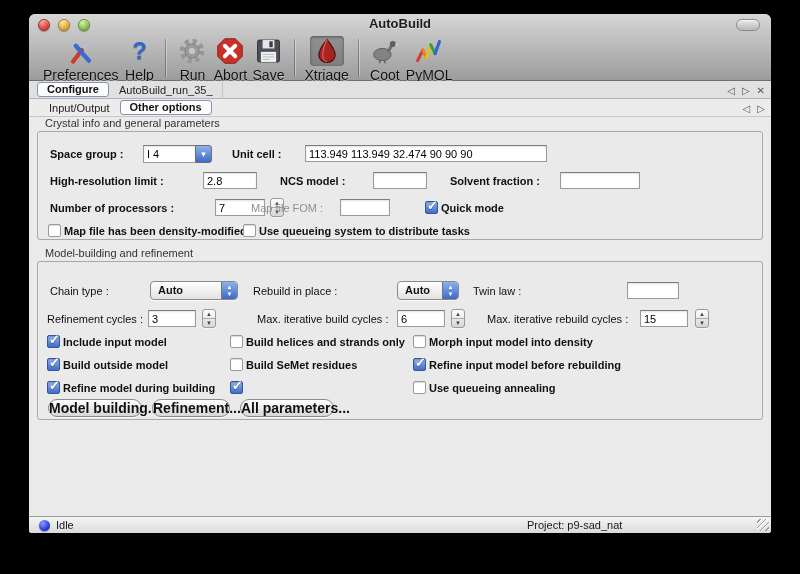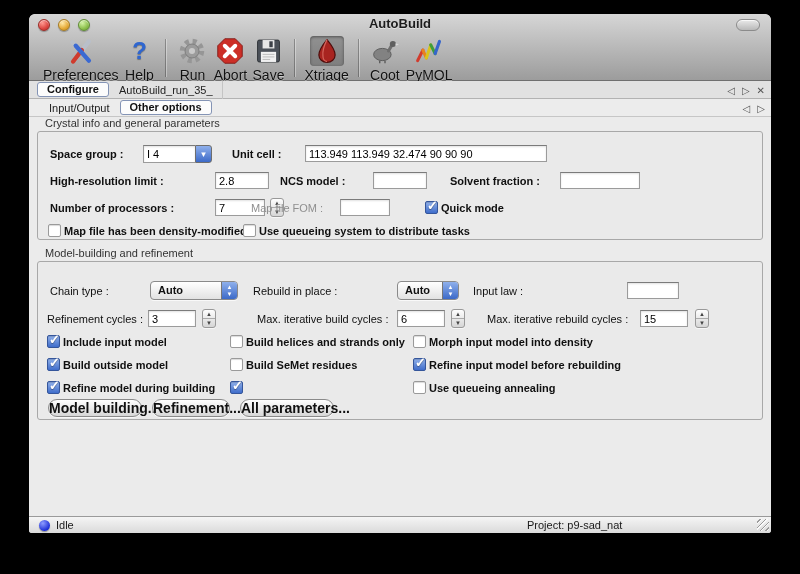--- a/index.html
+++ b/index.html
@@ -258,21 +258,21 @@
 
     <div class="flabel bold" style="left:21px; top:28px;">Space group :</div>
     <div class="combo" style="left:114px; top:28px;">
       <input class="tfield" value="I 4" style="">
       <div class="combo-btn">▾</div>
     </div>
     <div class="flabel bold" style="left:203px; top:28px;">Unit cell :</div>
     <input class="tfield" style="left: 276px; top: 28px; width: 242px;" value="113.949 113.949 32.474 90 90 90">
 
     <div class="flabel bold" style="left:21px; top:55px;">High-resolution limit :</div>
-    <input class="tfield" style="left: 174px; top: 55px; width: 54px; margin-left: 12px;" value="2.8">
+    <input class="tfield" style="left: 174px; top: 55px; width: 54px;" value="2.8">
     <div class="flabel bold" style="left:251px; top:55px;">NCS model :</div>
     <input class="tfield" style="left: 344px; top: 55px; width: 54px;" value="">
     <div class="flabel bold" style="left:421px; top:55px;">Solvent fraction :</div>
     <input class="tfield" style="left: 531px; top: 55px; width: 80px;" value="">
 
     <div class="flabel bold" style="left:21px; top:82px;">Number of processors :</div>
     <input class="tfield" style="left: 186px; top: 82px; width: 50px;" value="7">
     <div class="spinner" style="left:241px; top:81px;">
       <div class="spin-up">▲</div>
       <div class="spin-dn">▼</div>
@@ -300,21 +300,21 @@
         </div>
     </div>
     <div class="flabel" style="left:224px; top:165px;">Rebuild in place :</div>
     <div class="popup" style="left:368px; top:164px; width:62px;">
       <div class="pop-label">Auto</div>
       <div class="pop-stepper">
           <span>▲</span>
           <span>▼</span>
         </div>
     </div>
-    <div class="flabel" style="left:444px; top:165px;">Input law :</div>
+    <div class="flabel" style="left:444px; top:165px;">Twin law :</div>
     <input class="tfield" style="left: 598px; top: 165px; width: 52px;" value="">
 
     <div class="flabel" style="left:18px; top:193px;">Refinement cycles :</div>
     <input class="tfield" style="left: 119px; top: 193px; width: 48px;" value="3">
     <div class="spinner" style="left:173px; top:192px;">
       <div class="spin-up">▲</div>
       <div class="spin-dn">▼</div>
     </div>
     <div class="flabel" style="left:228px; top:193px;">Max. iterative build cycles :</div>
     <input class="tfield" style="left: 368px; top: 193px; width: 48px;" value="6">

